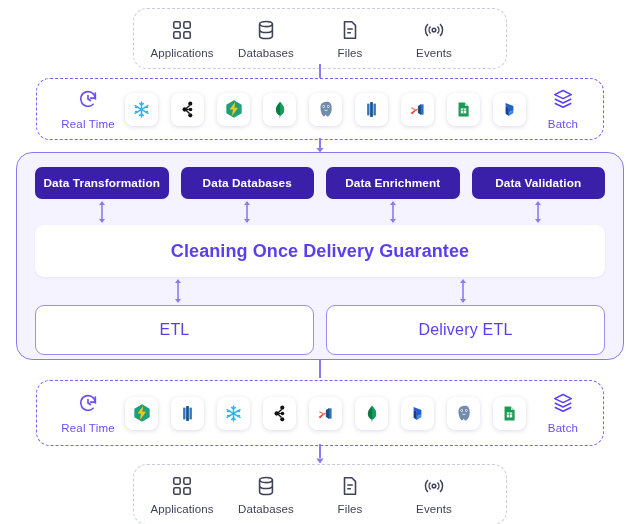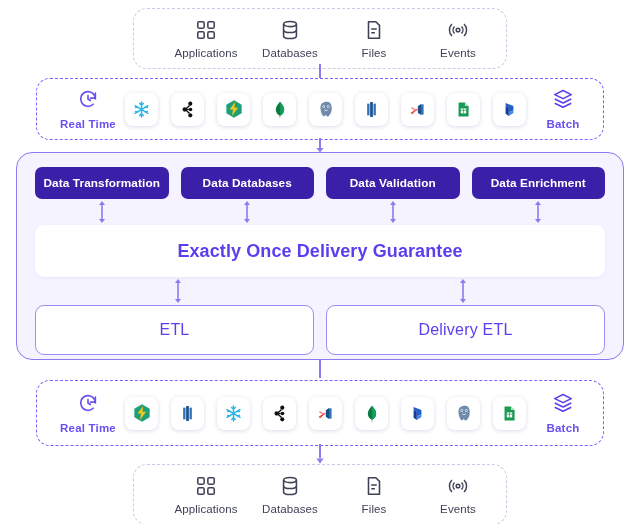--- a/index.html
+++ b/index.html
@@ -19,21 +19,21 @@
   
   .endpoint-row{
     position:absolute;
     left:133px;width:374px;
     box-sizing:border-box;
     border:1.5px dashed #c9cbe0;
     border-radius:14px;
     background:#ffffff;
     display:flex;
     align-items:center;
-    justify-content:flex-end;
+    justify-content:flex-start;
     padding:10px 6px 9px;
   }
   .endpoint{
     display:flex;flex-direction:column;align-items:center;gap:6px;
     width:84px;
   }
   .endpoint .glyph{
     width:22px;height:22px;display:block;
   }
   .endpoint .elabel{
@@ -49,21 +49,21 @@
     background:#ffffff;
     display:flex;
     align-items:center;
     padding:8px 14px;
   }
   .mode{
     display:flex;flex-direction:column;align-items:center;gap:4px;
     width:74px;flex:none;
   }
   .mode .mlabel{
-    font-size:11.5px;font-weight:bold;color:#6c4ff0;letter-spacing:.2px;
+    font-size:11.5px;font-weight:normal;color:#6c4ff0;letter-spacing:.2px;
   }
   .logos{
     flex:1;display:flex;align-items:center;justify-content:center;gap:13px;
   }
   .logo-tile{
     width:33px;height:33px;border-radius:8px;background:#ffffff;
     box-shadow:0 1px 4px rgba(60,50,130,.18);
     display:flex;align-items:center;justify-content:center;
     flex:none;
   }
@@ -319,24 +319,24 @@
   <div class="engine">
 
     <div class="pill-row">
       <div class="pill">
           <span>Data Transformation</span>
         </div>
       <div class="pill">
           <span>Data Databases</span>
         </div>
       <div class="pill">
-          <span>Data Validation</span>
+          <span>Data Enrichment</span>
         </div>
       <div class="pill">
-          <span>Data Enrichment</span>
+          <span>Data Validation</span>
         </div>
     </div>
 
     <div class="dbl-row">
       <div class="dbl-cell">
         <svg width="12" height="22" viewBox="0 0 12 22">
             <path d="M6 3v16" stroke="#8b7bf0" stroke-width="1.6"></path>
             <path d="M6 0l-3 4h6zM6 22l-3-4h6z" fill="#8b7bf0"></path>
           </svg>
       </div>
@@ -354,21 +354,21 @@
       </div>
       <div class="dbl-cell">
         <svg width="12" height="22" viewBox="0 0 12 22">
             <path d="M6 3v16" stroke="#8b7bf0" stroke-width="1.6"></path>
             <path d="M6 0l-3 4h6zM6 22l-3-4h6z" fill="#8b7bf0"></path>
           </svg>
       </div>
     </div>
 
     <div class="guarantee">
-      <span>Exactly Once Delivery Guarantee</span>
+      <span>Cleaning Once Delivery Guarantee</span>
     </div>
 
     <div class="dbl-row2">
       <div class="dbl-half">
         <svg width="12" height="24" viewBox="0 0 12 24">
             <path d="M6 3v18" stroke="#8b7bf0" stroke-width="1.6"></path>
             <path d="M6 0l-3 4h6zM6 24l-3-4h6z" fill="#8b7bf0"></path>
           </svg>
       </div>
       <div class="dbl-half">

